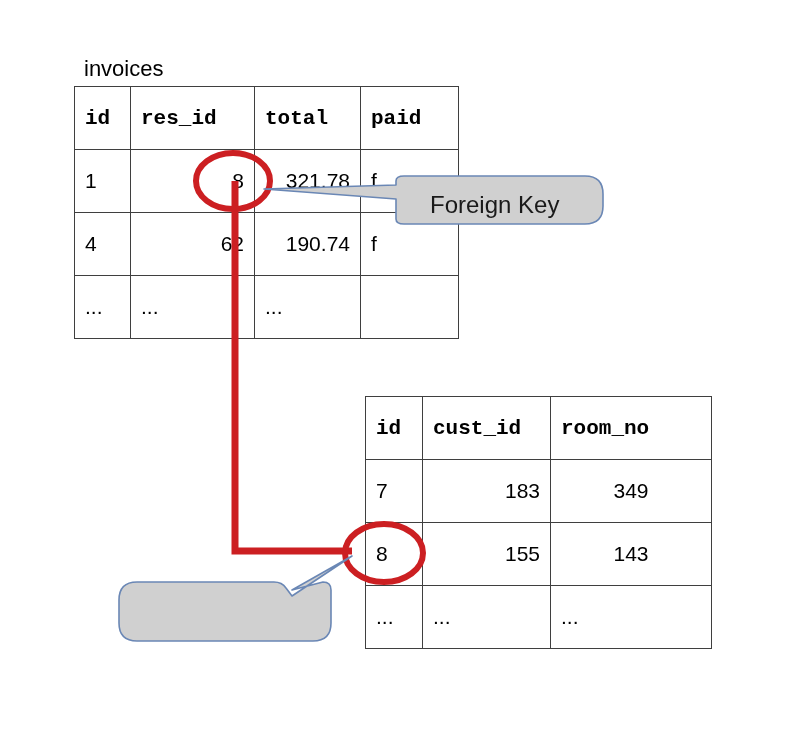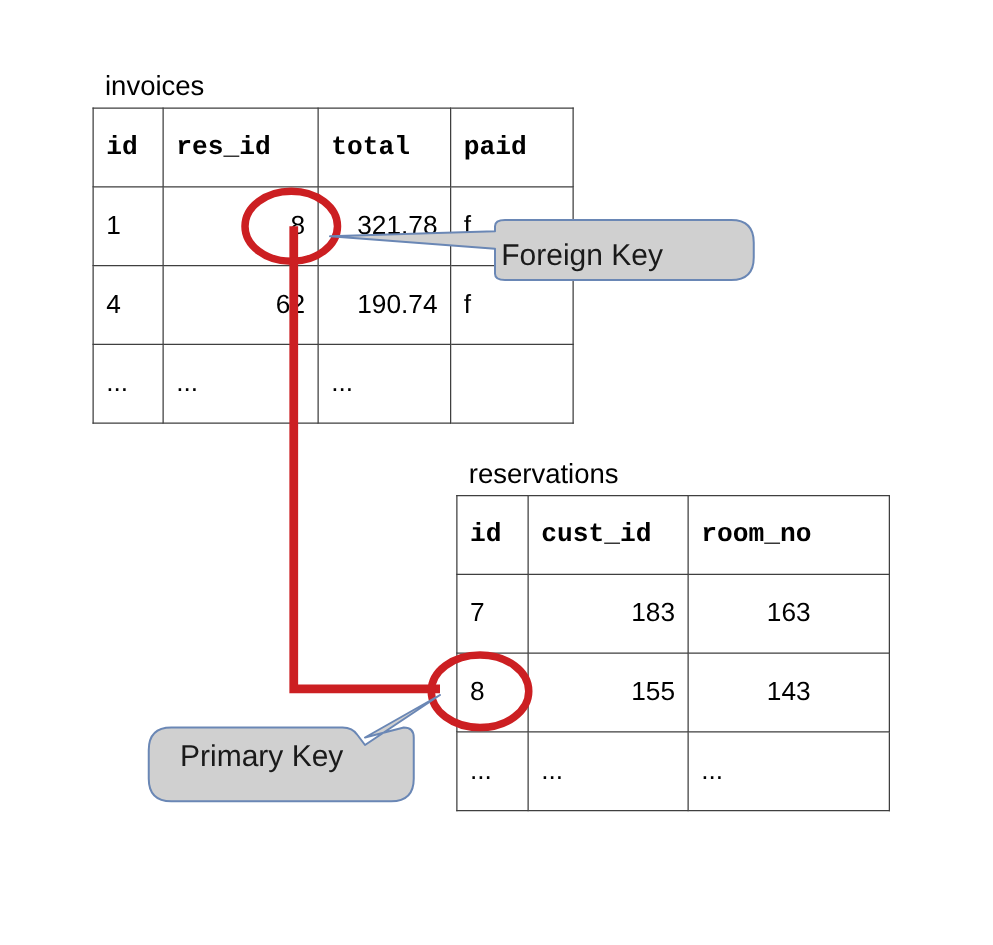--- a/index.html
+++ b/index.html
@@ -85,21 +85,21 @@
   }
 
   
   .callout-text {
     position: absolute;
     font-size: 24px;
     line-height: 28px;
     color: #1a1a1a;
     white-space: nowrap;
   }
-  #fk-label { left: 401px; top: 191px; }
+  #fk-label { left: 430px; top: 191px; }
   #pk-label { left: 144px; top: 592px; }
 </style>
 </head>
 <body>
 
 <div class="canvas">
 
   <div class="table-title" id="invoices-title">invoices</div>
 
   <table class="db-table" id="invoices-table">
@@ -132,40 +132,39 @@
       </tr>
       <tr>
         <td class="al-left">...</td>
         <td class="al-left">...</td>
         <td class="al-left">...</td>
         <td class="al-left"></td>
       </tr>
     </tbody>
   </table>
 
-  <div class="table-title" id="reservations-title">reservations</div>
 
   <table class="db-table" id="reservations-table">
     <colgroup>
       <col class="c-id">
         <col class="c-custid">
         <col class="c-roomno">
     </colgroup>
     <thead>
       <tr>
         <th class="al-left">id</th>
         <th class="al-left">cust_id</th>
         <th class="al-left">room_no</th>
       </tr>
     </thead>
     <tbody>
       <tr>
         <td class="al-left">7</td>
         <td class="al-right">183</td>
-        <td class="al-center">163</td>
+        <td class="al-center">349</td>
       </tr>
       <tr>
         <td class="al-left">8</td>
         <td class="al-right">155</td>
         <td class="al-center">143</td>
       </tr>
       <tr>
         <td class="al-left">...</td>
         <td class="al-left">...</td>
         <td class="al-left">...</td>
@@ -205,15 +204,14 @@
              L 313 641
              Q 331 641 331 623
              L 331 590
              Q 331 582 323 582
              L 292 590
              Z" fill="#d0d0d0" stroke="#6a87b5" stroke-width="1.6" stroke-linejoin="round"></path>
   </svg>
 
   <div class="callout-text" id="fk-label">Foreign Key</div>
 
-  <div class="callout-text" id="pk-label">Primary Key</div>
 
 </div>
 
 </body></html>

